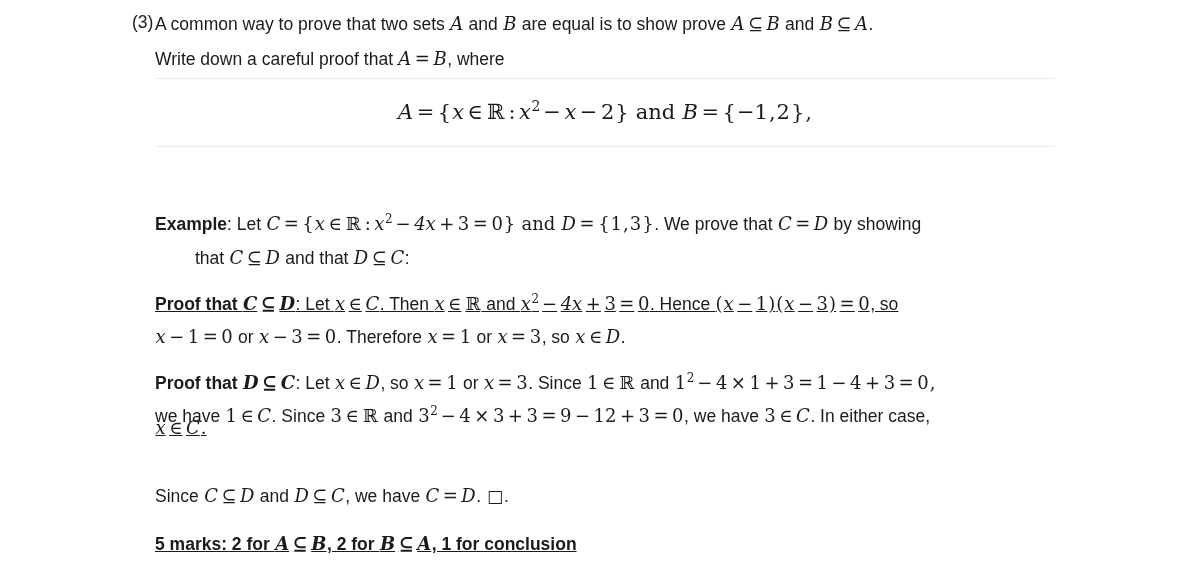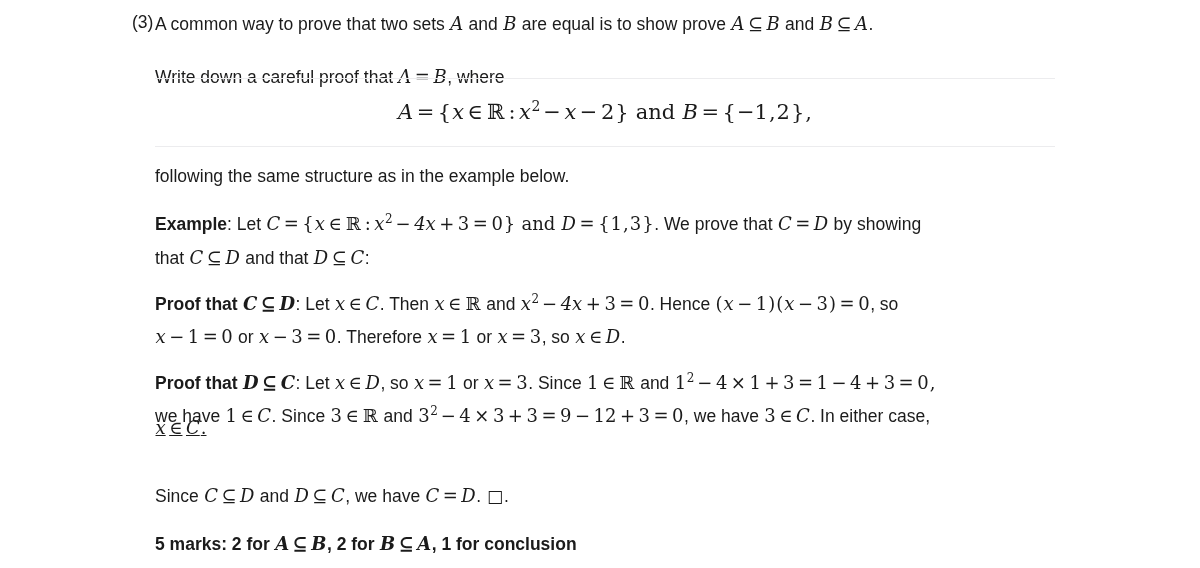--- a/index.html
+++ b/index.html
@@ -116,43 +116,42 @@
 <body>
 
 <div class="page">
 
   <div class="marker" style="top:12px;">(3)</div>
 
   <div class="row body-left" style="top:12px;">
     <span>A common way to prove that two sets </span><span class="m">A</span><span> and </span><span class="m">B</span><span> are equal is to show prove </span><span class="m">A</span><span class="op">⊆</span><span class="m">B</span><span> and </span><span class="m">B</span><span class="op">⊆</span><span class="m">A</span><span>.</span>
   </div>
 
-  <div class="row body-left" style="top:65px;">
+  <div class="row body-left" style="top:47px;">
     <span>Write down a careful proof that </span><span class="m">A</span><span class="op">=</span><span class="m">B</span><span>, where</span>
   </div>
 
   <div class="rule" style="top:78px;"></div>
 
   <div class="display-eq" style="top:100px;">
     <span class="m">A</span><span class="op">=</span><span class="mn">{</span><span class="m">x</span><span class="op">∈</span><span class="bb">ℝ</span><span class="op">:</span><span class="m">x</span><span class="sup">2</span><span class="op">−</span><span class="m">x</span><span class="op">−</span><span class="mn">2</span><span class="mn">}</span><span class="rm">&nbsp;</span><span class="rm">and</span><span class="rm">&nbsp;</span><span class="m">B</span><span class="op">=</span><span class="mn">{</span><span class="mn">−1</span><span class="mn">,</span><span class="mn">2</span><span class="mn">}</span><span class="mn">,</span>
   </div>
 
   <div class="rule" style="top:146px;"></div>
 
-  <div class="row body-left" style="top:165px;">following the same structure as in the example below.</div>
 
   <div class="row body-left" style="top:212px;">
     <span class="bold">Example</span><span>: Let </span><span class="m">C</span><span class="op">=</span><span class="mn">{</span><span class="m">x</span><span class="op">∈</span><span class="bb">ℝ</span><span class="op">:</span><span class="m">x</span><span class="sup">2</span><span class="op">−</span><span class="m">4x</span><span class="op">+</span><span class="mn">3</span><span class="op">=</span><span class="mn">0</span><span class="mn">}</span><span class="rm"> and </span><span class="m">D</span><span class="op">=</span><span class="mn">{</span><span class="mn">1</span><span class="mn">,</span><span class="mn">3</span><span class="mn">}</span><span>.  We prove that </span><span class="m">C</span><span class="op">=</span><span class="m">D</span><span> by showing</span>
   </div>
 
-  <div class="row body-left" style="top:246px;">
+  <div class="row body-left" style="top:246px;margin-left:40px;">
     <span>that </span><span class="m">C</span><span class="op">⊆</span><span class="m">D</span><span> and that </span><span class="m">D</span><span class="op">⊆</span><span class="m">C</span><span>:</span>
   </div>
 
-  <div class="row body-left" style="top:292px;">
+  <div class="row body-left" style="top:292px;text-decoration:underline;">
     <span class="bold">Proof that </span><span class="m bold">C</span><span class="op bold">⊆</span><span class="m bold">D</span><span>: Let </span><span class="m">x</span><span class="op">∈</span><span class="m">C</span><span>. Then </span><span class="m">x</span><span class="op">∈</span><span class="bb">ℝ</span><span> and </span><span class="m">x</span><span class="sup">2</span><span class="op">−</span><span class="m">4x</span><span class="op">+</span><span class="mn">3</span><span class="op">=</span><span class="mn">0</span><span>. Hence </span><span class="mn">(</span><span class="m">x</span><span class="op">−</span><span class="mn">1</span><span class="mn">)</span><span class="mn">(</span><span class="m">x</span><span class="op">−</span><span class="mn">3</span><span class="mn">)</span><span class="op">=</span><span class="mn">0</span><span>, so</span>
   </div>
 
   <div class="row body-left" style="top:325px;">
     <span class="m">x</span><span class="op">−</span><span class="mn">1</span><span class="op">=</span><span class="mn">0</span><span> or </span><span class="m">x</span><span class="op">−</span><span class="mn">3</span><span class="op">=</span><span class="mn">0</span><span>. Therefore </span><span class="m">x</span><span class="op">=</span><span class="mn">1</span><span> or </span><span class="m">x</span><span class="op">=</span><span class="mn">3</span><span>, so </span><span class="m">x</span><span class="op">∈</span><span class="m">D</span><span>.</span>
   </div>
 
   <div class="row body-left" style="top:371px;">
     <span class="bold">Proof that </span><span class="m bold">D</span><span class="op bold">⊆</span><span class="m bold">C</span><span>: Let </span><span class="m">x</span><span class="op">∈</span><span class="m">D</span><span>, so </span><span class="m">x</span><span class="op">=</span><span class="mn">1</span><span> or </span><span class="m">x</span><span class="op">=</span><span class="mn">3</span><span>. Since </span><span class="mn">1</span><span class="op">∈</span><span class="bb">ℝ</span><span> and </span><span class="mn">1</span><span class="sup">2</span><span class="op">−</span><span class="mn">4</span><span class="op">×</span><span class="mn">1</span><span class="op">+</span><span class="mn">3</span><span class="op">=</span><span class="mn">1</span><span class="op">−</span><span class="mn">4</span><span class="op">+</span><span class="mn">3</span><span class="op">=</span><span class="mn">0</span><span class="mn">,</span>
   </div>
@@ -162,17 +161,17 @@
   </div>
 
   <div class="row body-left" style="top:416px;text-decoration:underline;">
     <span class="m">x</span><span class="op">∈</span><span class="m">C</span><span class="mn">.</span>
   </div>
 
   <div class="row body-left" style="top:484px;text-align:center;">
     <span>Since </span><span class="m">C</span><span class="op">⊆</span><span class="m">D</span><span> and </span><span class="m">D</span><span class="op">⊆</span><span class="m">C</span><span>, we have </span><span class="m">C</span><span class="op">=</span><span class="m">D</span><span>. </span><span class="qed">□</span><span>.</span>
   </div>
 
-  <div class="row body-left bold" style="top:532px;">
+  <div class="row body-left bold" style="top:532px;text-decoration:underline;">
     <span>5 marks: 2 for </span><span class="m bold">A</span><span class="op bold">⊆</span><span class="m bold">B</span><span>, 2 for </span><span class="m bold">B</span><span class="op bold">⊆</span><span class="m bold">A</span><span>, 1 for conclusion</span>
   </div>
 
 </div>
 
 </body></html>

